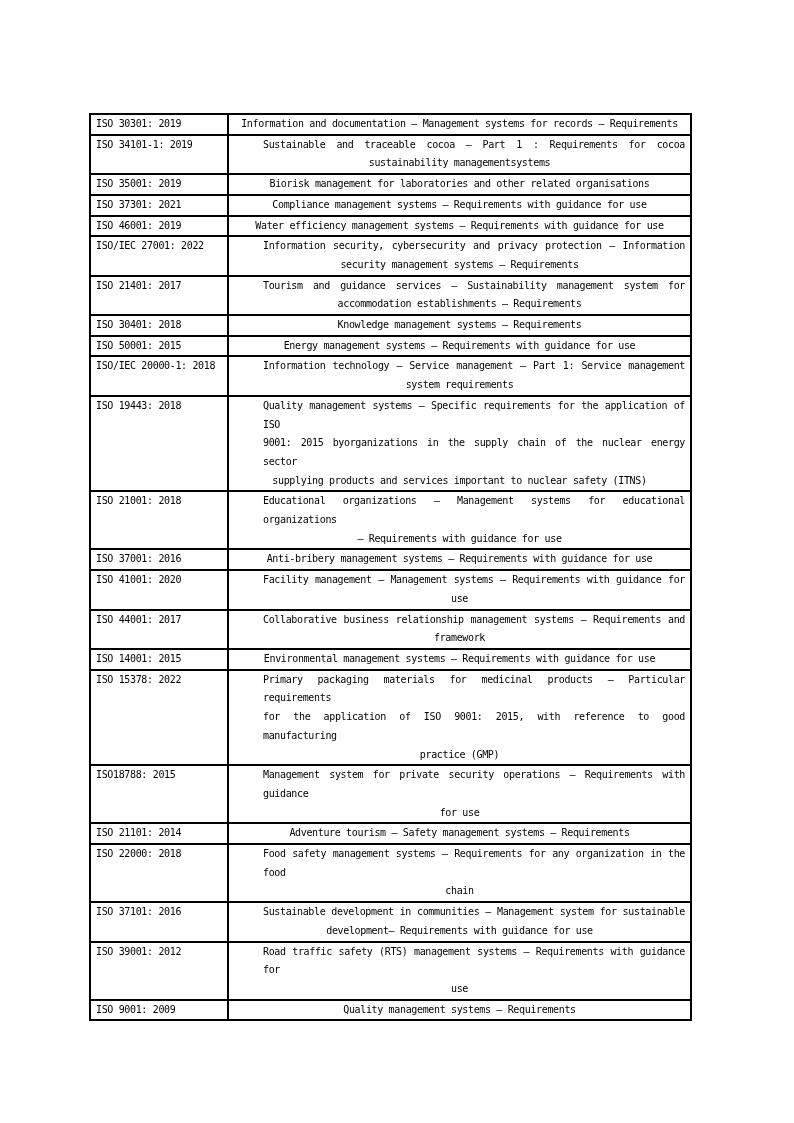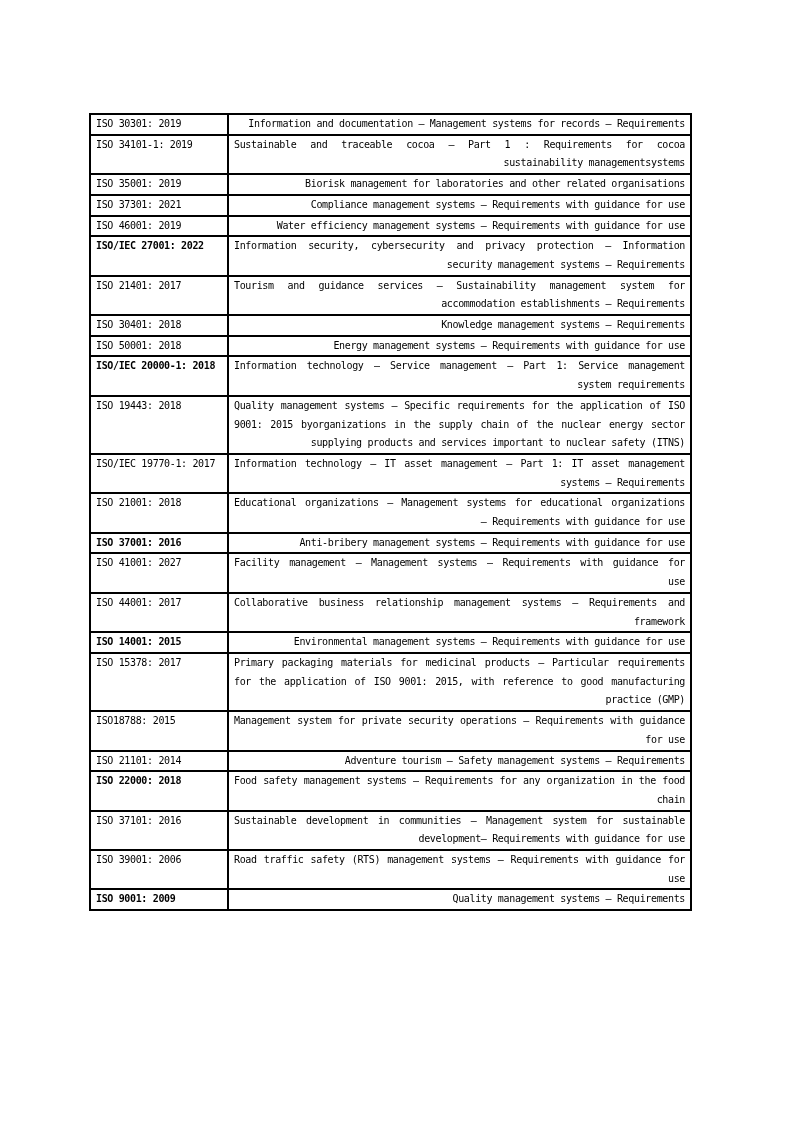--- a/index.html
+++ b/index.html
@@ -33,29 +33,30 @@
     font-size: 10px;
     line-height: 18.7px;
     letter-spacing: -0.35px;
     color: #000000;
     overflow: hidden;
   }
   td.std-cell {
     white-space: nowrap;
   }
   tr.bold td.std-cell {
-    font-weight: bold;
+    font-weight: normal;
   }
   .desc-cell .jline {
-    text-align: right;
+    text-align: center;
   }
   
   .desc-cell .jline:not(:last-child) {
     text-align: justify;
     text-align-last: justify;
+    margin-left: 29px;
   }
 </style>
 </head>
 <body>
 
 <div class="page">
   <table class="iso-table">
     <colgroup>
       <col class="col-std">
       <col class="col-desc">
@@ -106,82 +107,75 @@
             <div class="jline">accommodation establishments — Requirements</div>
           </td>
   </tr>
         <tr>
     <td class="std-cell">ISO 30401: 2018</td>
     <td class="desc-cell">
             <div class="jline">Knowledge management systems — Requirements</div>
           </td>
   </tr>
         <tr>
-    <td class="std-cell">ISO 50001: 2018</td>
+    <td class="std-cell">ISO 50001: 2015</td>
     <td class="desc-cell">
             <div class="jline">Energy management systems — Requirements with guidance for use</div>
           </td>
   </tr>
         <tr class="bold">
     <td class="std-cell">ISO/IEC 20000-1: 2018</td>
     <td class="desc-cell">
             <div class="jline">Information technology — Service management — Part 1: Service management</div>
             <div class="jline">system requirements</div>
           </td>
   </tr>
         <tr>
     <td class="std-cell">ISO 19443: 2018</td>
     <td class="desc-cell">
             <div class="jline">Quality management systems — Specific requirements for the application of ISO</div>
             <div class="jline">9001: 2015 byorganizations in the supply chain of the nuclear energy sector</div>
             <div class="jline">supplying products and services important to nuclear safety (ITNS)</div>
           </td>
   </tr>
         <tr>
-    <td class="std-cell">ISO/IEC 19770-1: 2017</td>
-    <td class="desc-cell">
-            <div class="jline">Information technology — IT asset management — Part 1: IT asset management</div>
-            <div class="jline">systems — Requirements</div>
-          </td>
-  </tr>
-        <tr>
     <td class="std-cell">ISO 21001: 2018</td>
     <td class="desc-cell">
             <div class="jline">Educational organizations — Management systems for educational organizations</div>
             <div class="jline">— Requirements with guidance for use</div>
           </td>
   </tr>
         <tr class="bold">
     <td class="std-cell">ISO 37001: 2016</td>
     <td class="desc-cell">
             <div class="jline">Anti-bribery management systems — Requirements with guidance for use</div>
           </td>
   </tr>
         <tr>
-    <td class="std-cell">ISO 41001: 2027</td>
+    <td class="std-cell">ISO 41001: 2020</td>
     <td class="desc-cell">
             <div class="jline">Facility management — Management systems — Requirements with guidance for</div>
             <div class="jline">use</div>
           </td>
   </tr>
         <tr>
     <td class="std-cell">ISO 44001: 2017</td>
     <td class="desc-cell">
             <div class="jline">Collaborative business relationship management systems — Requirements and</div>
             <div class="jline">framework</div>
           </td>
   </tr>
         <tr class="bold">
     <td class="std-cell">ISO 14001: 2015</td>
     <td class="desc-cell">
             <div class="jline">Environmental management systems — Requirements with guidance for use</div>
           </td>
   </tr>
         <tr>
-    <td class="std-cell">ISO 15378: 2017</td>
+    <td class="std-cell">ISO 15378: 2022</td>
     <td class="desc-cell">
             <div class="jline">Primary packaging materials for medicinal products — Particular requirements</div>
             <div class="jline">for the application of ISO 9001: 2015, with reference to good manufacturing</div>
             <div class="jline">practice (GMP)</div>
           </td>
   </tr>
         <tr>
     <td class="std-cell">ISO18788: 2015</td>
     <td class="desc-cell">
             <div class="jline">Management system for private security operations — Requirements with guidance</div>
@@ -202,21 +196,21 @@
           </td>
   </tr>
         <tr>
     <td class="std-cell">ISO 37101: 2016</td>
     <td class="desc-cell">
             <div class="jline">Sustainable development in communities — Management system for sustainable</div>
             <div class="jline">development— Requirements with guidance for use</div>
           </td>
   </tr>
         <tr>
-    <td class="std-cell">ISO 39001: 2006</td>
+    <td class="std-cell">ISO 39001: 2012</td>
     <td class="desc-cell">
             <div class="jline">Road traffic safety (RTS) management systems — Requirements with guidance for</div>
             <div class="jline">use</div>
           </td>
   </tr>
         <tr class="bold">
     <td class="std-cell">ISO 9001: 2009</td>
     <td class="desc-cell">
             <div class="jline">Quality management systems — Requirements</div>
           </td>

